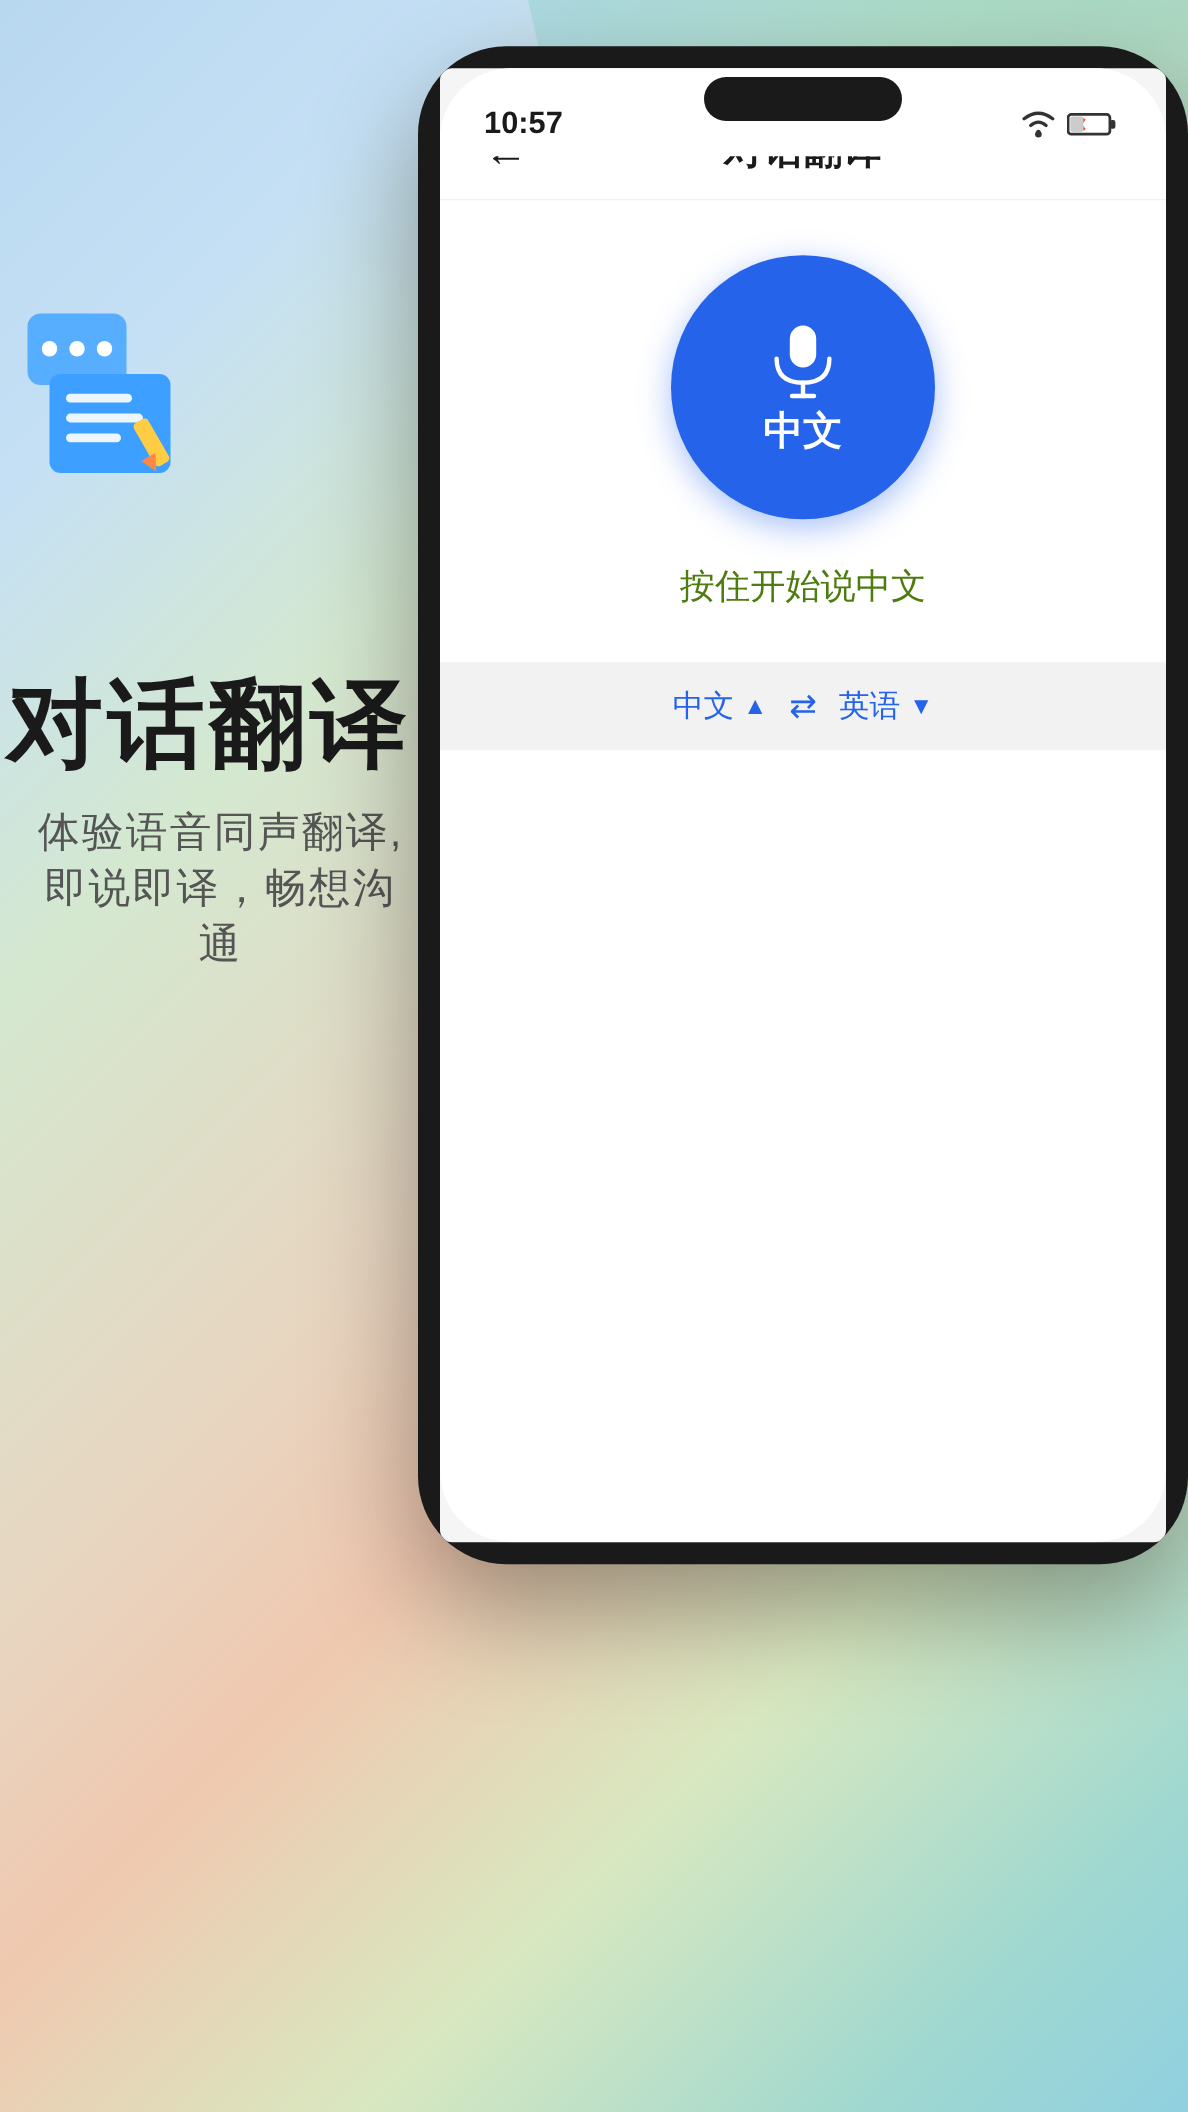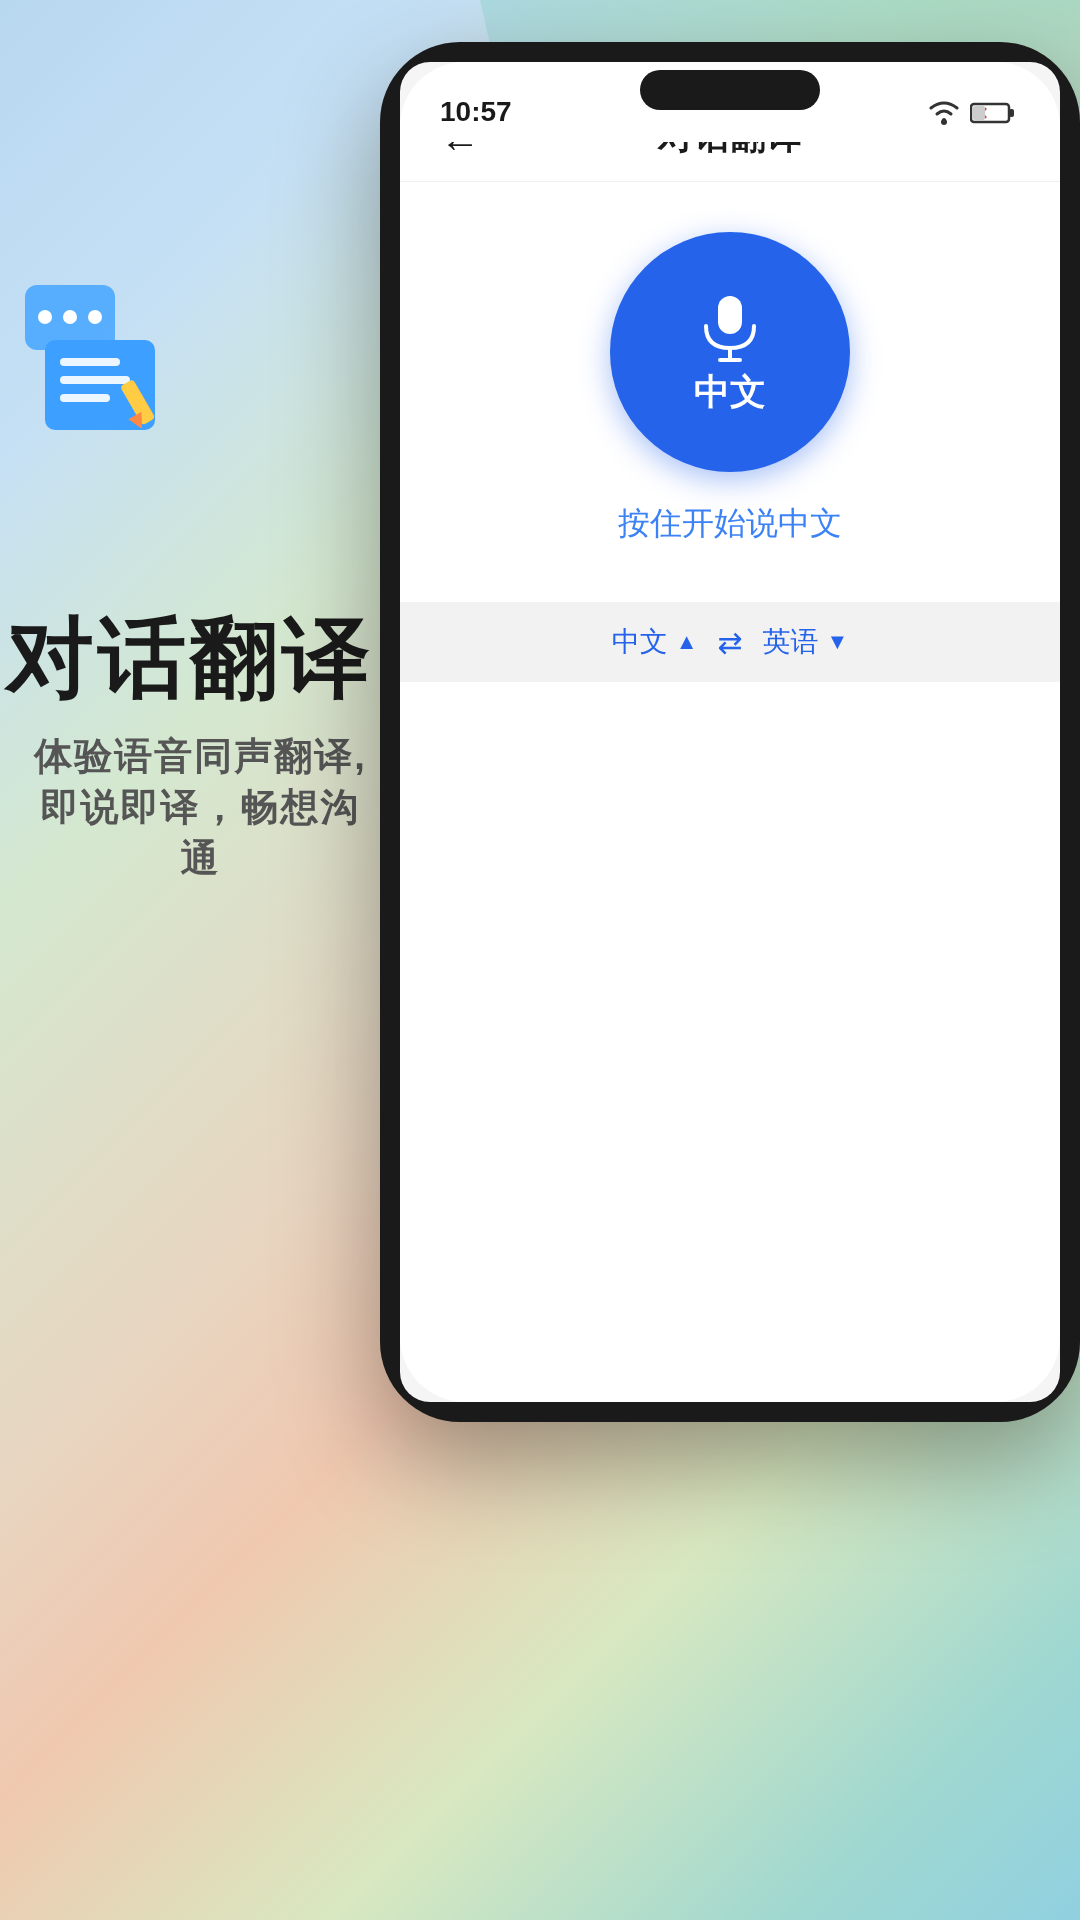--- a/index.html
+++ b/index.html
@@ -71,21 +71,21 @@
       font-weight: 900;
       color: #1a1a1a;
       letter-spacing: 4px;
       line-height: 1.1;
       margin-bottom: 24px;
     }
 
     .sub-title {
       font-size: 38px;
       color: #555;
-      font-weight: 700;
+      font-weight: 400;
       letter-spacing: 2px;
       padding-left: 21px;
     }
 
     
     .deco-icon {
       position: absolute;
       z-index: 15;
     }
 
@@ -119,21 +119,21 @@
       padding: 20px;
       box-shadow: 0 40px 100px rgba(0,0,0,0.35);
       position: relative;
       overflow: hidden;
     }
 
     .phone-screen {
       width: 100%;
       height: 100%;
       background: #f5f5f5;
-      border-radius: 30px;
+      border-radius: 11px;
       overflow: hidden;
       position: relative;
       text-decoration: underline;
     }
 
     
     .phone-notch {
       position: absolute;
       top: 0; left: 0; right: 0;
       height: 80px;
@@ -236,23 +236,23 @@
     }
 
     .mic-lang {
       font-size: 36px;
       font-weight: 600;
       color: white;
     }
 
     .instruction-text {
       font-size: 32px;
-      color: #3b82f6;
+      color: #4d7c0f;
       text-align: center;
-      margin-top: 0;
+      margin-top: 10px;
     }
 
     
     .lang-switcher {
       background: #f2f2f2;
       height: 80px;
       display: flex;
       align-items: center;
       justify-content: center;
       gap: 20px;

